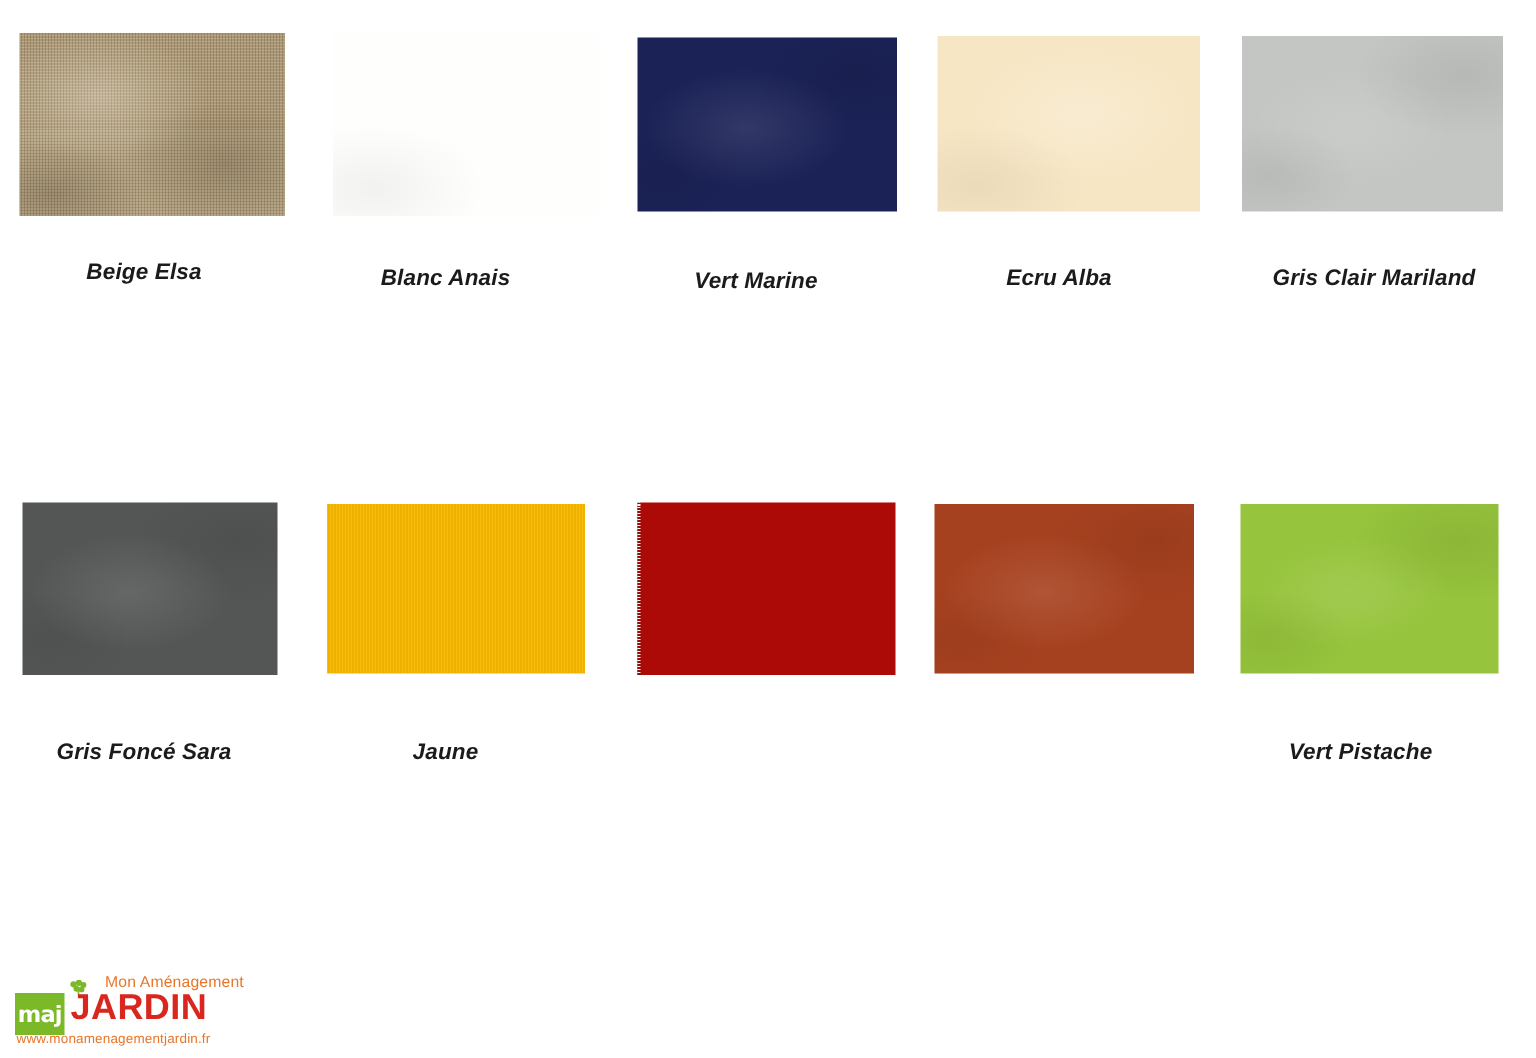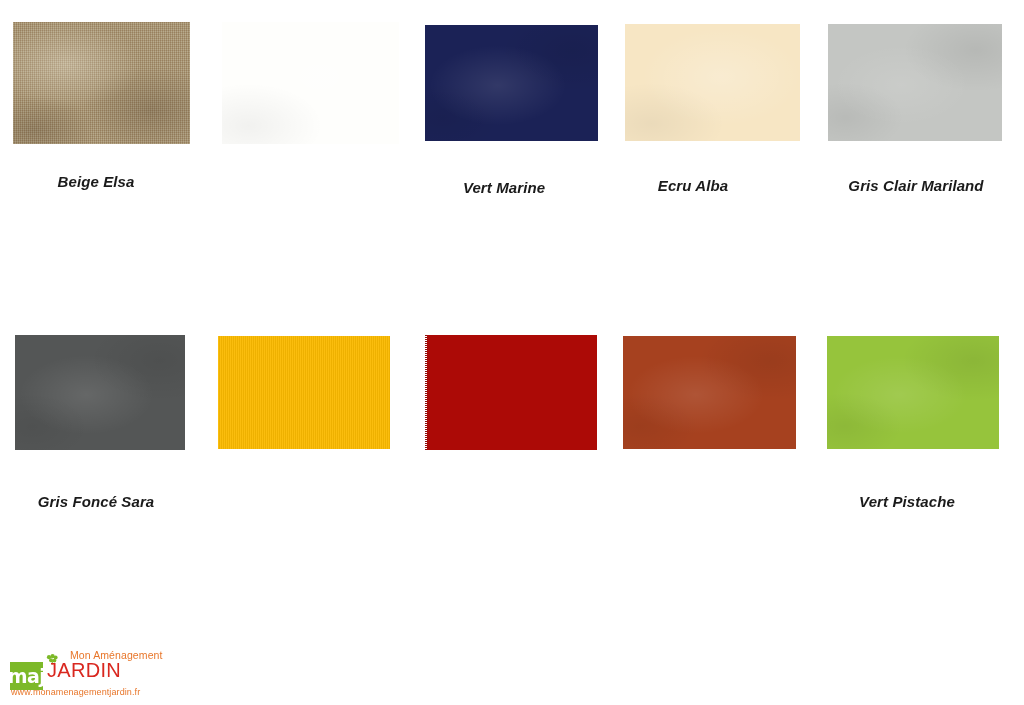--- a/index.html
+++ b/index.html
@@ -138,21 +138,21 @@
   .logo-mark-text {
     position: absolute;
     left: 0;
     top: 0;
     width: 100%;
     height: 100%;
     display: flex;
     align-items: center;
     justify-content: center;
     color: #ffffff;
-    font-size: 19px;
+    font-size: 15px;
     font-weight: 700;
     letter-spacing: -0.5px;
     line-height: 1;
     font-family: "DejaVu Sans", sans-serif;
   }
   .logo-flower {
     position: absolute;
     left: 36px;
     top: 1px;
     width: 12px;
@@ -165,22 +165,22 @@
     font-size: 10.5px;
     color: #e8762a;
     letter-spacing: 0.1px;
     white-space: nowrap;
     line-height: 1.1;
   }
   .logo-jardin {
     position: absolute;
     left: 37px;
     top: 10px;
-    font-size: 20px;
-    font-weight: 400;
+    font-size: 24px;
+    font-weight: 700;
     color: #d9271f;
     letter-spacing: 0.3px;
     line-height: 1;
     white-space: nowrap;
   }
   .logo-url {
     position: absolute;
     left: 1px;
     top: 38px;
     font-size: 9px;
@@ -194,39 +194,41 @@
 <body>
 
 <div class="swatch-grid">
     <div class="cell" style="left: 13px; top: 22px; width: 177px; height: 122px;">
       <div class="chip tex-linen" style="background: rgb(160, 142, 112);"></div>
     </div>
     <div class="label" style="left: -104px; top: 174px; width: 400px;">Beige Elsa</div>
     <div class="cell" style="left: 222px; top: 22px; width: 177px; height: 122px;">
       <div class="chip tex-soft" style="background: rgb(254, 254, 252);"></div>
     </div>
+    <div class="label" style="left: 97px; top: 178px; width: 400px;">Blanc Anais</div>
     <div class="cell" style="left: 425px; top: 25px; width: 173px; height: 116px;">
       <div class="chip tex-cloth" style="background: rgb(27, 34, 86);"></div>
     </div>
     <div class="label" style="left: 304px; top: 180px; width: 400px;">Vert Marine</div>
     <div class="cell" style="left: 625px; top: 24px; width: 175px; height: 117px;">
       <div class="chip tex-soft" style="background: rgb(247, 230, 196);"></div>
     </div>
-    <div class="label" style="left: 493px; top: 178px; width: 400px;">Ecru Alba</div>
+    <div class="label" style="left: 506px; top: 178px; width: 400px;">Ecru Alba</div>
     <div class="cell" style="left: 828px; top: 24px; width: 174px; height: 117px;">
       <div class="chip tex-cloth" style="background: rgb(196, 198, 195);"></div>
     </div>
     <div class="label" style="left: 716px; top: 178px; width: 400px;">Gris Clair Mariland</div>
     <div class="cell" style="left: 15px; top: 335px; width: 170px; height: 115px;">
       <div class="chip tex-cloth" style="background: rgb(84, 86, 86);"></div>
     </div>
     <div class="label" style="left: -104px; top: 494px; width: 400px;">Gris Foncé Sara</div>
     <div class="cell" style="left: 218px; top: 336px; width: 172px; height: 113px;">
       <div class="chip tex-weave" style="background: rgb(251, 186, 0);"></div>
     </div>
+    <div class="label" style="left: 97px; top: 494px; width: 400px;">Jaune</div>
     <div class="cell" style="left: 425px; top: 335px; width: 172px; height: 115px;">
       <div class="chip tex-weave edge-serrated" style="background: rgb(172, 10, 6);"></div>
     </div>
     <div class="cell" style="left: 623px; top: 336px; width: 173px; height: 113px;">
       <div class="chip tex-cloth" style="background: rgb(166, 65, 31);"></div>
     </div>
     <div class="cell" style="left: 827px; top: 336px; width: 172px; height: 113px;">
       <div class="chip tex-cloth" style="background: rgb(150, 196, 60);"></div>
     </div>
     <div class="label" style="left: 707px; top: 494px; width: 400px;">Vert Pistache</div>

